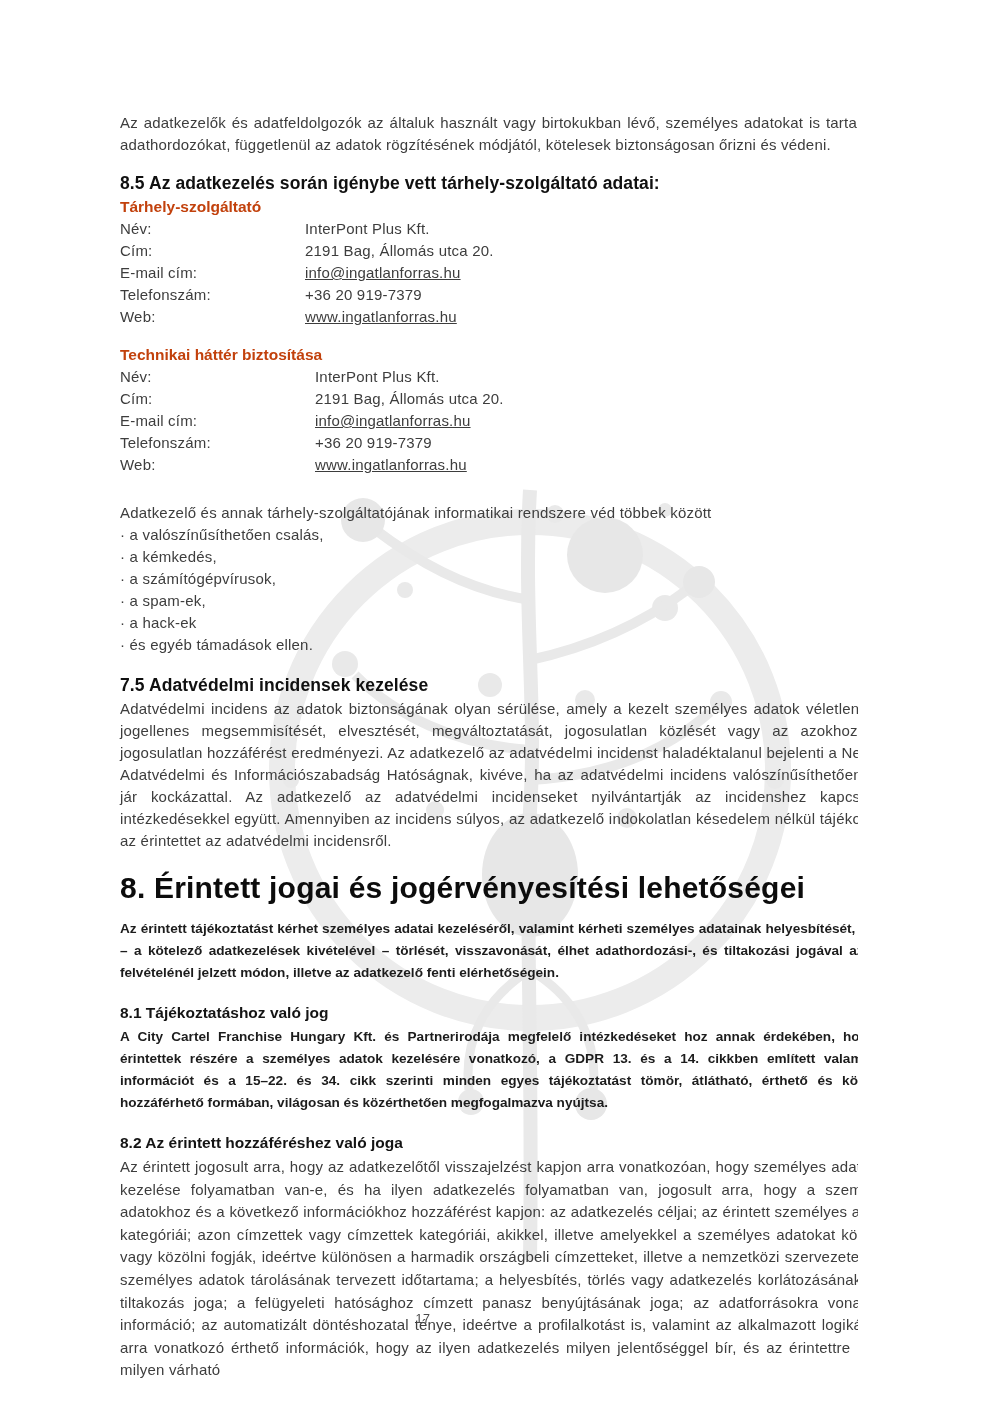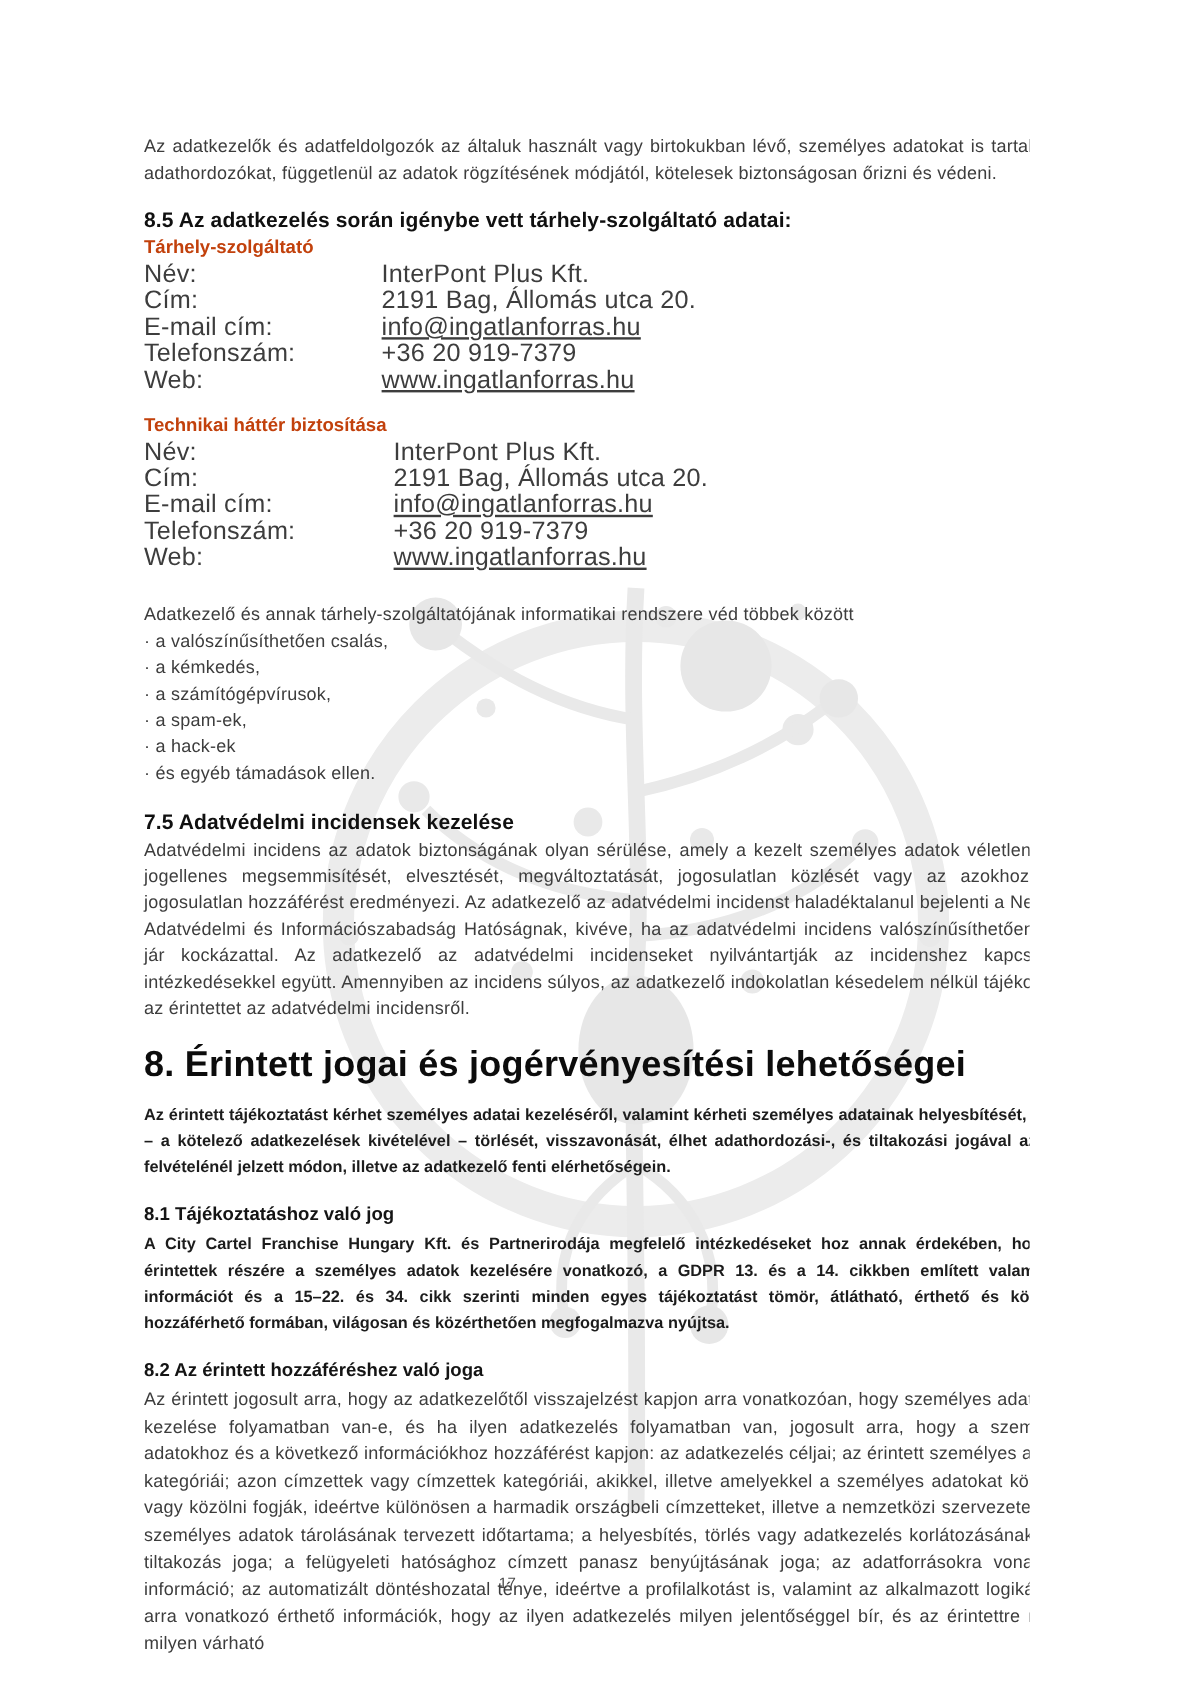--- a/index.html
+++ b/index.html
@@ -20,21 +20,21 @@
     font-size:15px; line-height:22px; text-align:justify;
     color:#3d3d3d; letter-spacing:0.2px;
   }
   .sec-h {
     font-size:17.5px; line-height:24px; font-weight:bold; color:#101010;
     margin-top:15px; margin-bottom:1px; letter-spacing:0.1px;
   }
   .block-title {
     font-size:15.5px; line-height:22px; font-weight:bold; color:#c2410c;
   }
-  .crow { display:flex; font-size:21px; line-height:22px; color:#3d3d3d; letter-spacing:0.2px;gap:13px; }
+  .crow { display:flex; font-size:15px; line-height:22px; color:#3d3d3d; letter-spacing:0.2px; }
   .clabel { flex:0 0 185px; }
   .cval { }
   .u { text-decoration:underline;text-align:right; }
   .block2 { margin-top:16px; }
   .block2 .cval { padding-left:10px; }
   .protect { margin-top:26px; }
   .bullet-line { font-size:15px; line-height:22px; color:#3d3d3d; letter-spacing:0.2px; }
   .h75 { margin-top:17px; }
   .big-h {
     font-size:30px; line-height:30px; font-weight:bold; color:#0c0c0c;

